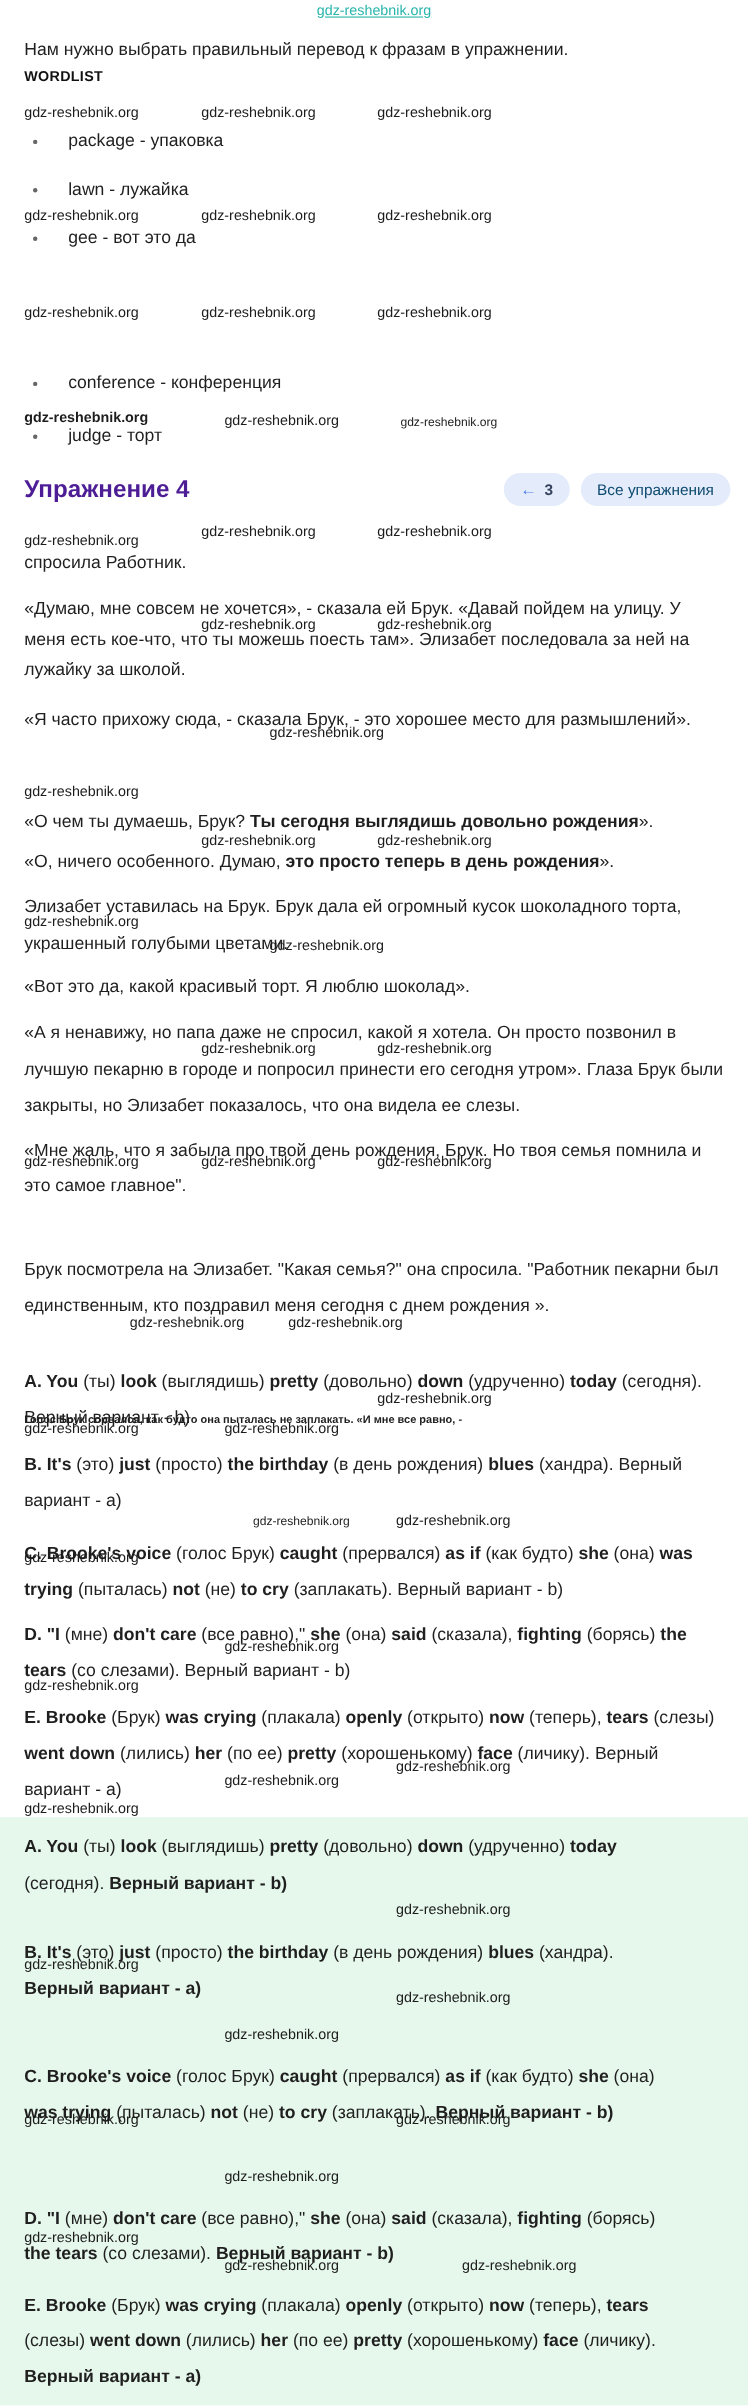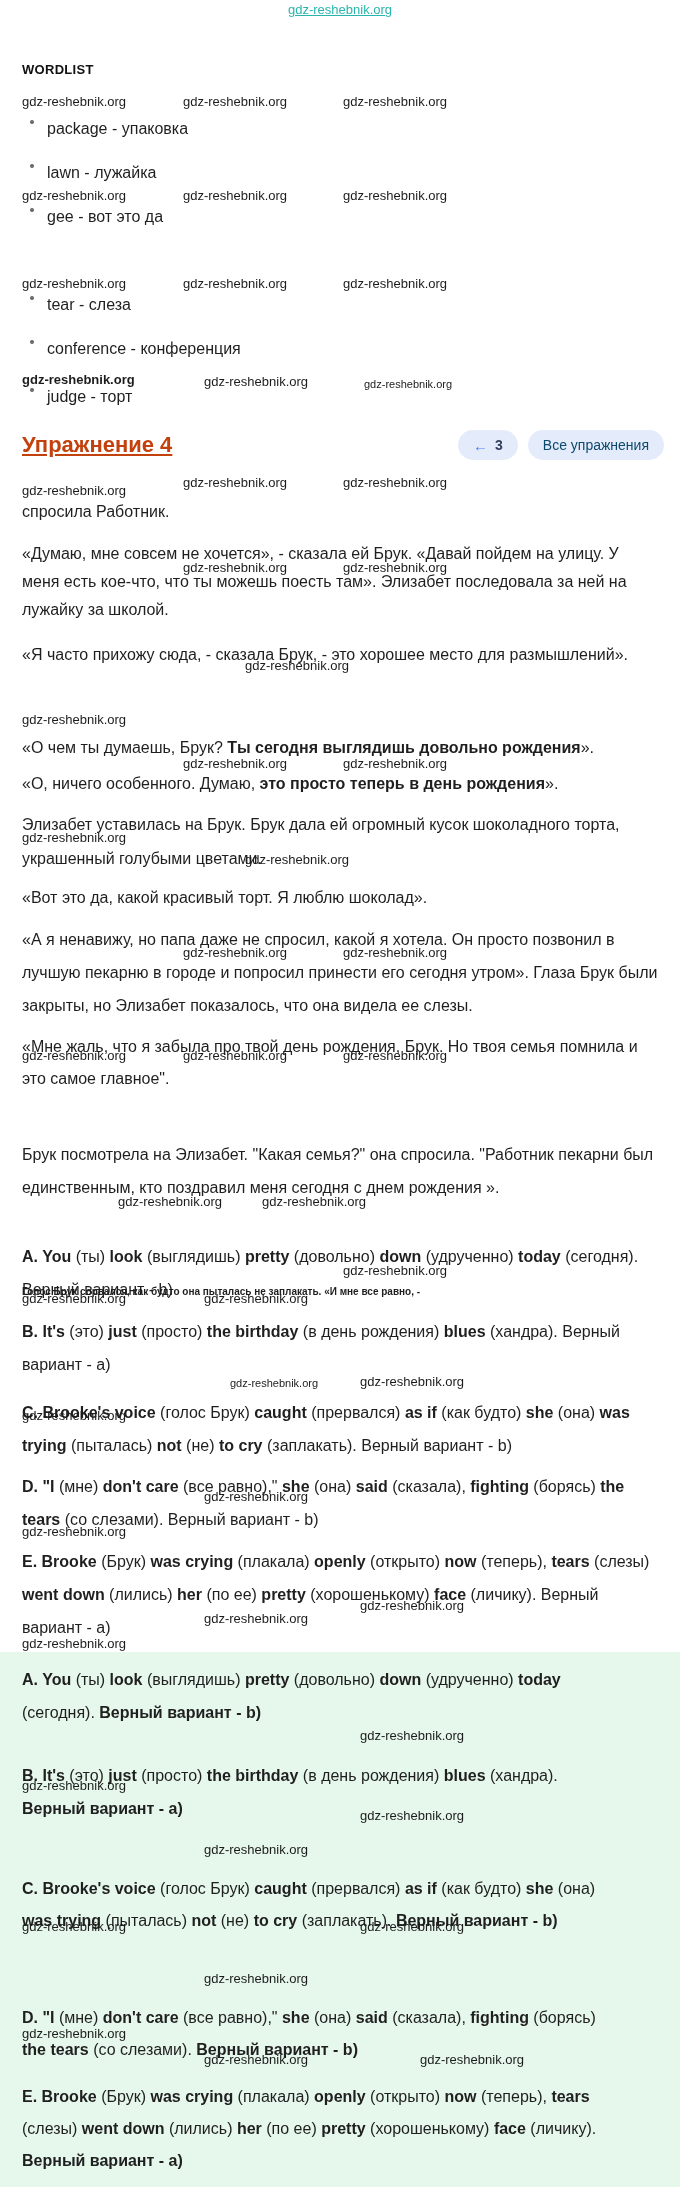--- a/index.html
+++ b/index.html
@@ -12,59 +12,56 @@
   .wm { position:absolute; font-size:13px; color:#1c1c1c; white-space:nowrap; line-height:15px; }
   .wm-b { font-weight:700; }
   .wm-s { font-size:11px; }
   .wm-teal { color:#2ab5ac; text-decoration:underline; cursor:pointer; left:0; right:0; text-align:center; }
 
   .txt { position:absolute; left:22px; right:20px; font-size:16px; line-height:23px; color:#1f1f1f; }
   .nowrap { white-space:nowrap; }
   .bold { font-weight:700; }
 
   .wl-title { position:absolute; left:22px; font-size:13px; font-weight:700; letter-spacing:.3px; color:#111; }
-  .wl-item { position:absolute; left:30px; right:20px; display:flex; gap:13px; font-size:16px; color:#1f1f1f; }
+  .wl-item { position:absolute; left:30px; right:20px; display:flex; align-items:center; gap:28px; font-size:16px; color:#1f1f1f; }
   .bullet-dot { width:4px; height:4px; border-radius:50%; background:#666; flex:0 0 auto; }
 
   .ex-head { position:absolute; left:22px; right:16px; display:flex; justify-content:space-between; align-items:center; }
-  .ex-title { font-size:22px; line-height:30px; font-weight:700; color:#c2410c;text-decoration:underline; }
+  .ex-title { font-size:22px; line-height:30px; font-weight:700; color:#4c1d95; }
   .ex-nav { display:flex; gap:10px; align-items:center; }
   .pill { border:none; outline:none; border-radius:16px; background:#e4ebfa; height:30px; padding:0 15px;
           display:flex; align-items:center; gap:7px; cursor:pointer; font-family:inherit; font-size:14px; }
   .arrow-ico { color:#4f7df2; font-size:15px; line-height:1; }
   .prev-num { color:#33415e; font-weight:600; }
   .pill-all { color:#0c4a6e; font-weight:500; }
 
   .g-ans { right:60px; }
 </style>
 </head>
 <body>
 
 <div class="page">
 
   <div class="green-panel"></div>
 
   <span class="wm wm-teal" style="top:2px">gdz-reshebnik.org</span>
+  <p class="txt" style="top:34px">Нам нужно выбрать правильный перевод к фразам в упражнении.</p>
   <h3 class="wl-title" style="top:62px">WORDLIST</h3>
 
   <div class="wl-item" style="top:120px">
       <span class="bullet-dot"></span>
       <span>package - упаковка</span>
     </div>
   <div class="wl-item" style="top:164px">
       <span class="bullet-dot"></span>
       <span>lawn - лужайка</span>
     </div>
   <div class="wl-item" style="top:208px">
       <span class="bullet-dot"></span>
       <span>gee - вот это да</span>
-    </div>
-  <div class="wl-item" style="top:296px">
-      <span class="bullet-dot"></span>
-      <span>tear - слеза</span>
     </div>
   <div class="wl-item" style="top:340px">
       <span class="bullet-dot"></span>
       <span>conference - конференция</span>
     </div>
   <div class="wl-item" style="top:388px">
       <span class="bullet-dot"></span>
       <span>judge - торт</span>
     </div>
 

